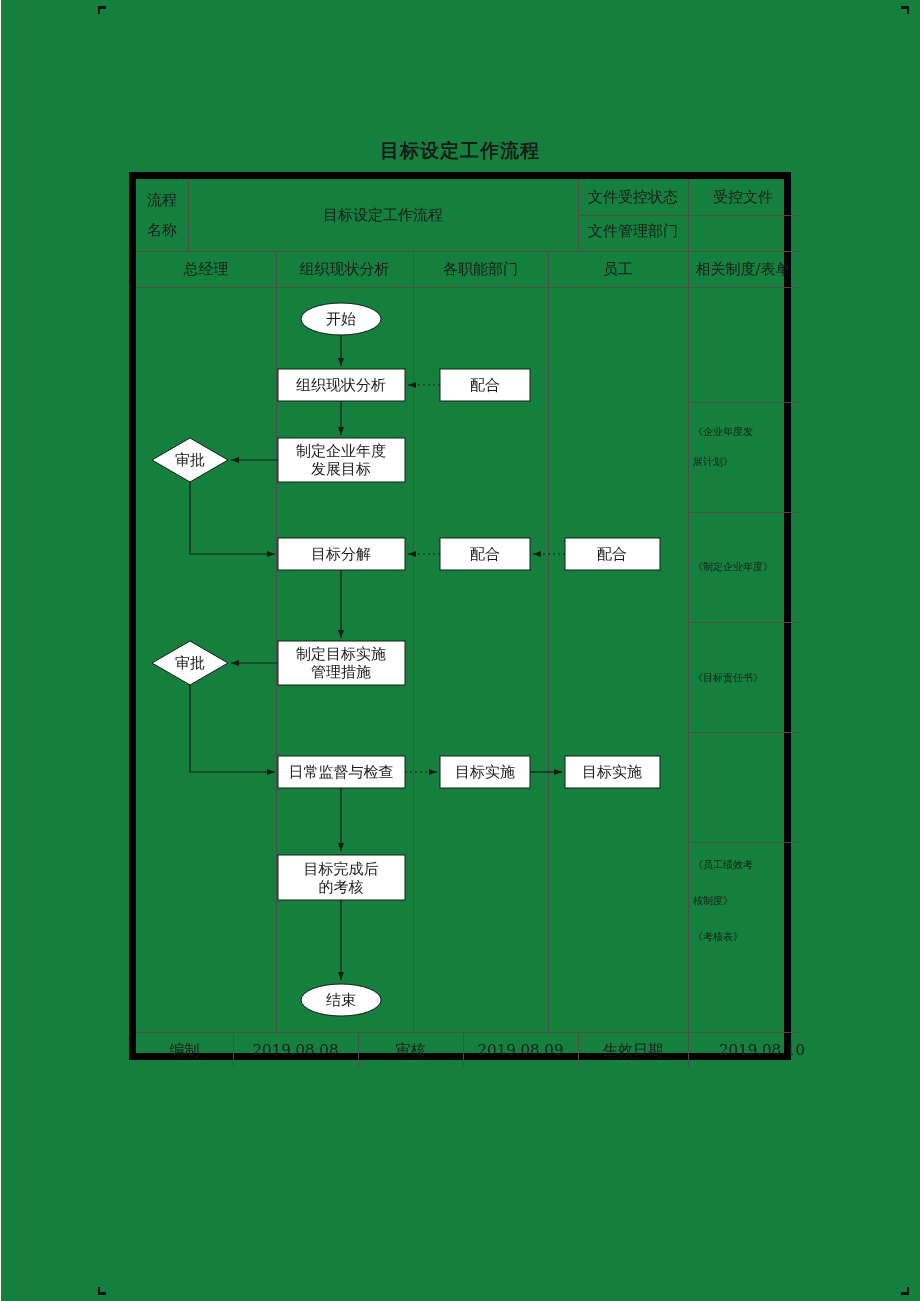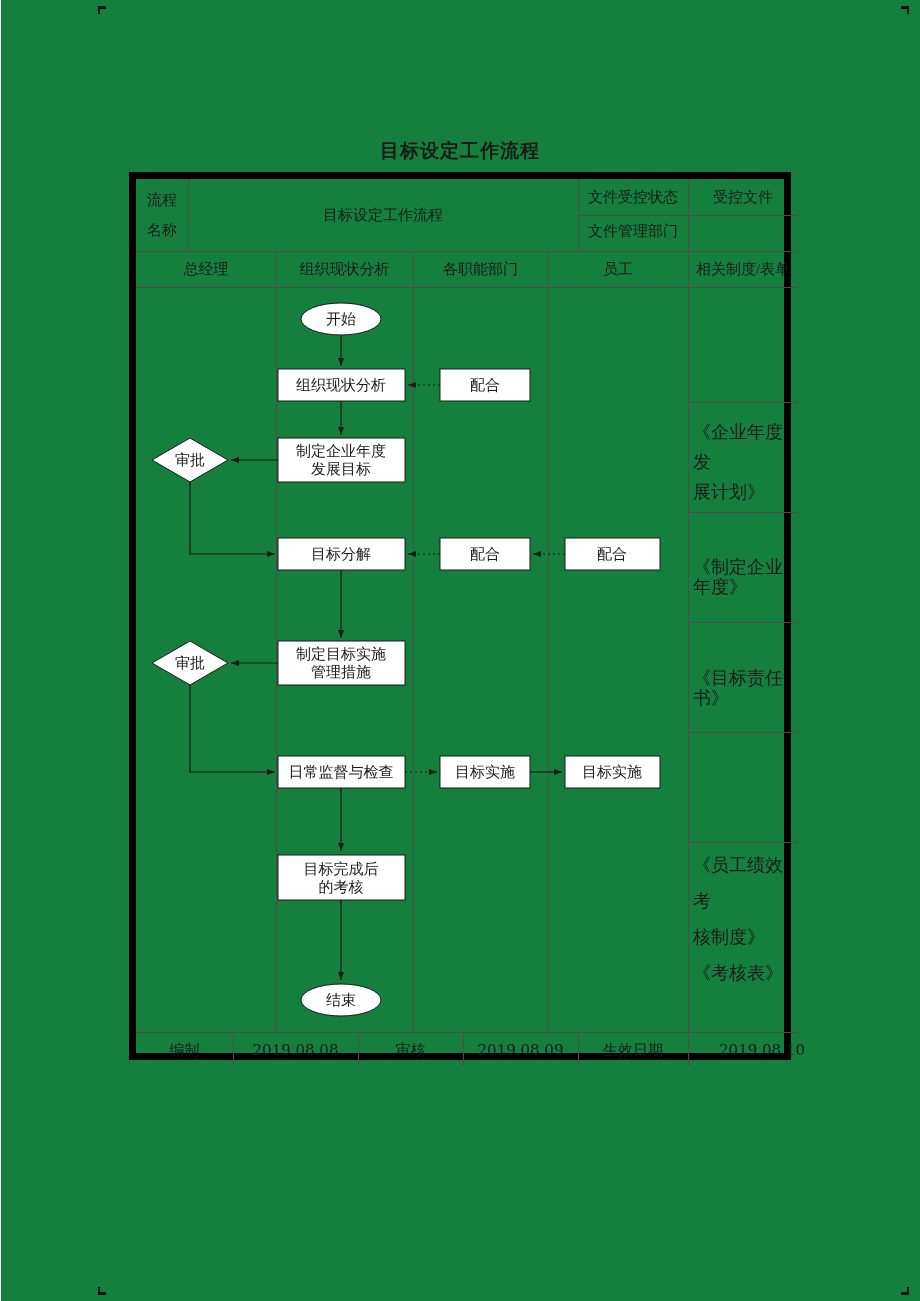--- a/index.html
+++ b/index.html
@@ -32,21 +32,21 @@
 
   .flow-svg { position:absolute; left:0; top:108px; }
   .flow-svg text {
     font-family:"DejaVu Serif","Liberation Serif",serif;
     font-size:15px; fill:#1a1a1a; text-anchor:middle; dominant-baseline:central;
   }
   .shape { fill:#ffffff; stroke:#1a1a1a; stroke-width:1; }
   .conn  { stroke:#1a1a1a; stroke-width:1.2; fill:none; }
   .dotted { stroke-dasharray:2 3; }
 
-  .docs-text { position:absolute; left:557px; width:104px; font-size:18px; }
+  .docs-text { position:absolute; left:557px; width:104px; font-size:10px; }
   .docs-line { display:block; }
 
   .crop-mark { position:absolute; width:8px; height:8px; }
   .crop-mark.tl { border-top:3px solid #111; border-left:2px solid #111; }
   .crop-mark.tr { border-top:3px solid #111; border-right:2px solid #111; }
   .crop-mark.bl { border-bottom:3px solid #111; border-left:2px solid #111; }
   .crop-mark.br { border-bottom:3px solid #111; border-right:2px solid #111; }
 </style>
 </head>
 <body>
@@ -90,21 +90,21 @@
     </div>
     <div class="cell" style="left:52px; top:0; width:390px; height:72px;">目标设定工作流程</div>
     <div class="cell" style="left:442px; top:0; width:110px; height:36px;">文件受控状态</div>
     <div class="cell" style="left:552px; top:0; width:110px; height:36px;">受控文件</div>
     <div class="cell" style="left:442px; top:36px; width:110px; height:36px;font-family:Liberation Mono, monospace;">文件管理部门</div>
 
     <div class="cell" style="left:0;   top:72px; width:140px; height:36px;">总经理</div>
     <div class="cell" style="left:140px; top:72px; width:137px; height:36px;">组织现状分析</div>
     <div class="cell" style="left:412px; top:72px; width:140px; height:36px;">员工</div>
     <div class="cell" style="left:277px; top:72px; width:135px; height:36px;">各职能部门</div>
-    <div class="cell" style="left:552px; top:72px; width:110px; height:36px;font-family:Liberation Serif, serif;">相关制度/表单</div>
+    <div class="cell" style="left:552px; top:72px; width:110px; height:36px;">相关制度/表单</div>
 
     <svg class="flow-svg" width="662" height="745" viewBox="0 0 662 745" xmlns="http://www.w3.org/2000/svg">
       <defs>
         <marker id="arr" markerWidth="9" markerHeight="8" refX="8" refY="3" orient="auto" markerUnits="userSpaceOnUse">
           <path d="M0,0 L8,3 L0,6 Z" fill="#1a1a1a"></path>
         </marker>
       </defs>
 
       <line class="conn" x1="205" y1="48" x2="205" y2="79" marker-end="url(#arr)"></line>
       <line class="conn dotted" x1="304" y1="98" x2="272" y2="98" marker-end="url(#arr)"></line>

